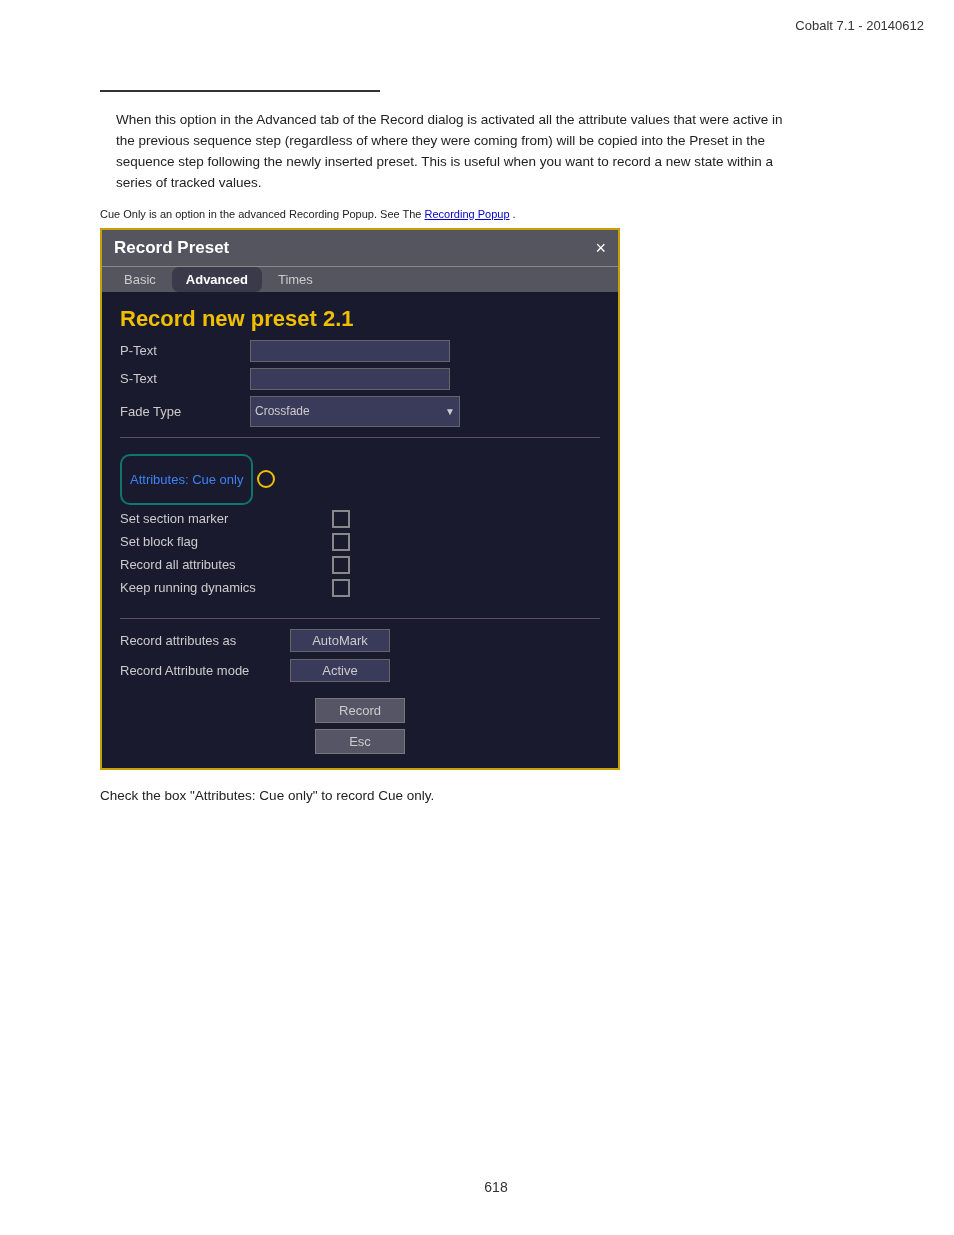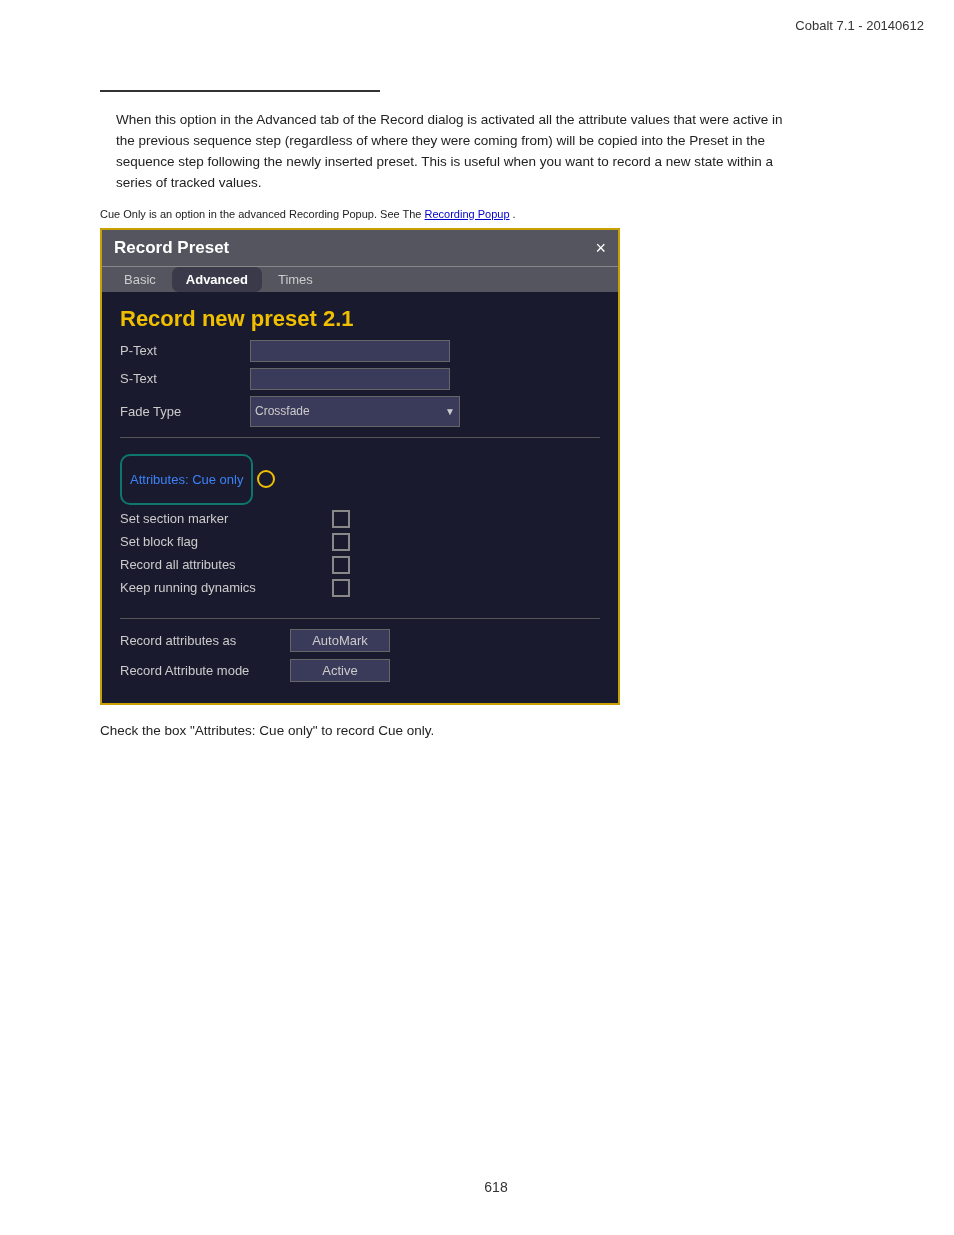--- a/index.html
+++ b/index.html
@@ -384,20 +384,24 @@
         <div class="attr-row">
           <span class="attr-label">Record attributes as</span>
           <div class="attr-button">AutoMark</div>
         </div>
         <div class="attr-row">
           <span class="attr-label">Record Attribute mode</span>
           <div class="attr-button">Active</div>
         </div>
       </div>
 
+      <div class="button-section">
+        <button class="btn-record">Record</button>
+        <button class="btn-esc">Esc</button>
+      </div>
 
     </div>
   </div>
 
   <p class="caption-text">Check the box "Attributes: Cue only" to record Cue only.</p>
 
 </div>
 
 <div class="page-number" style="position:absolute; bottom: 40px; width: 954px; text-align:center;">
   <span>618</span>

